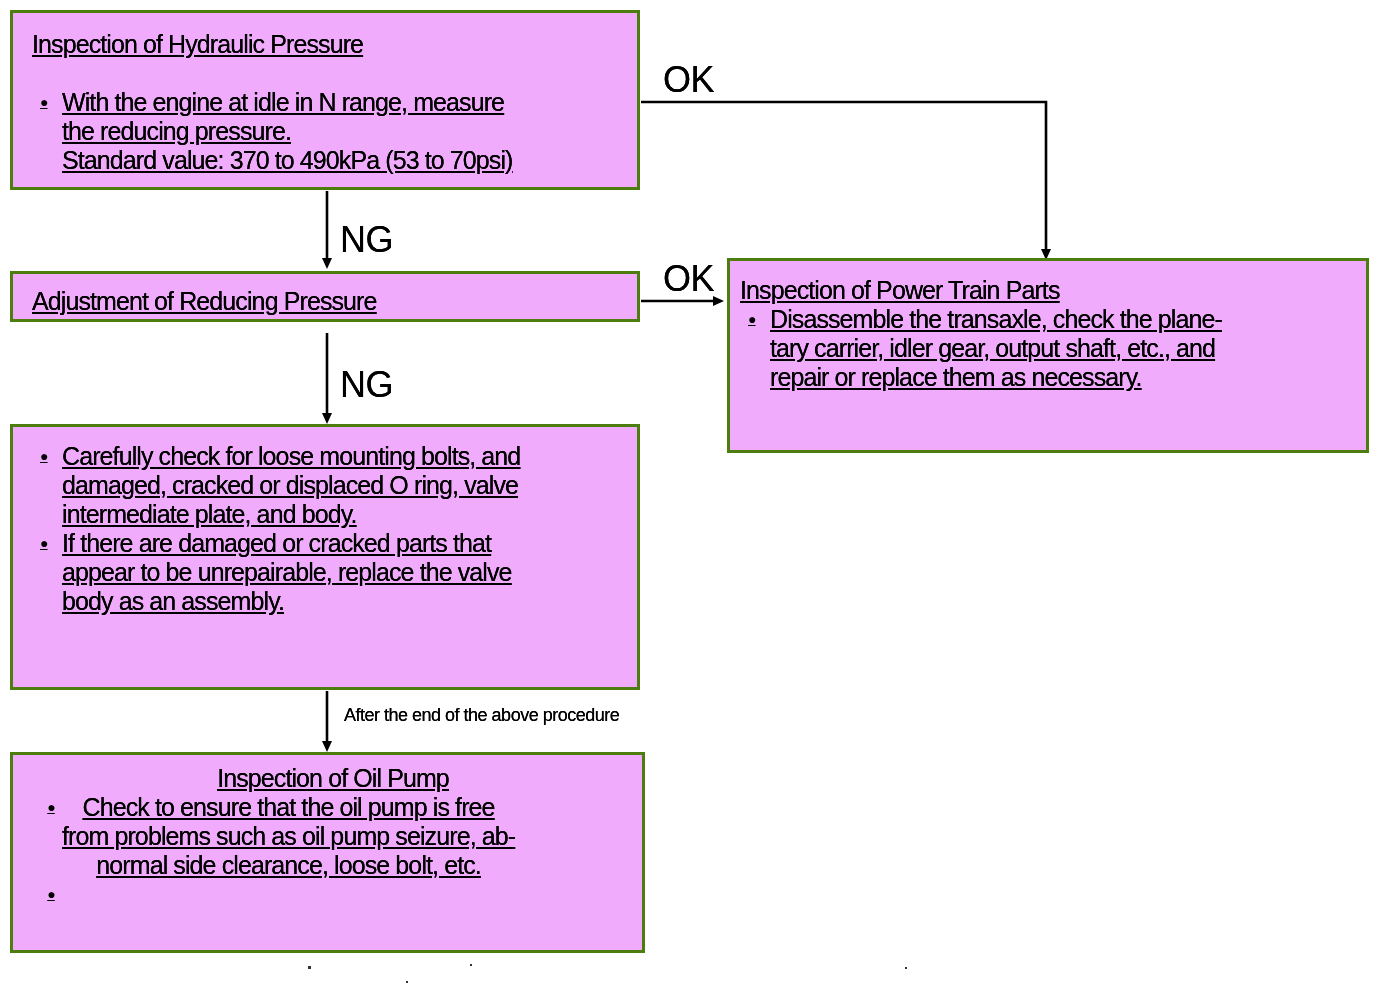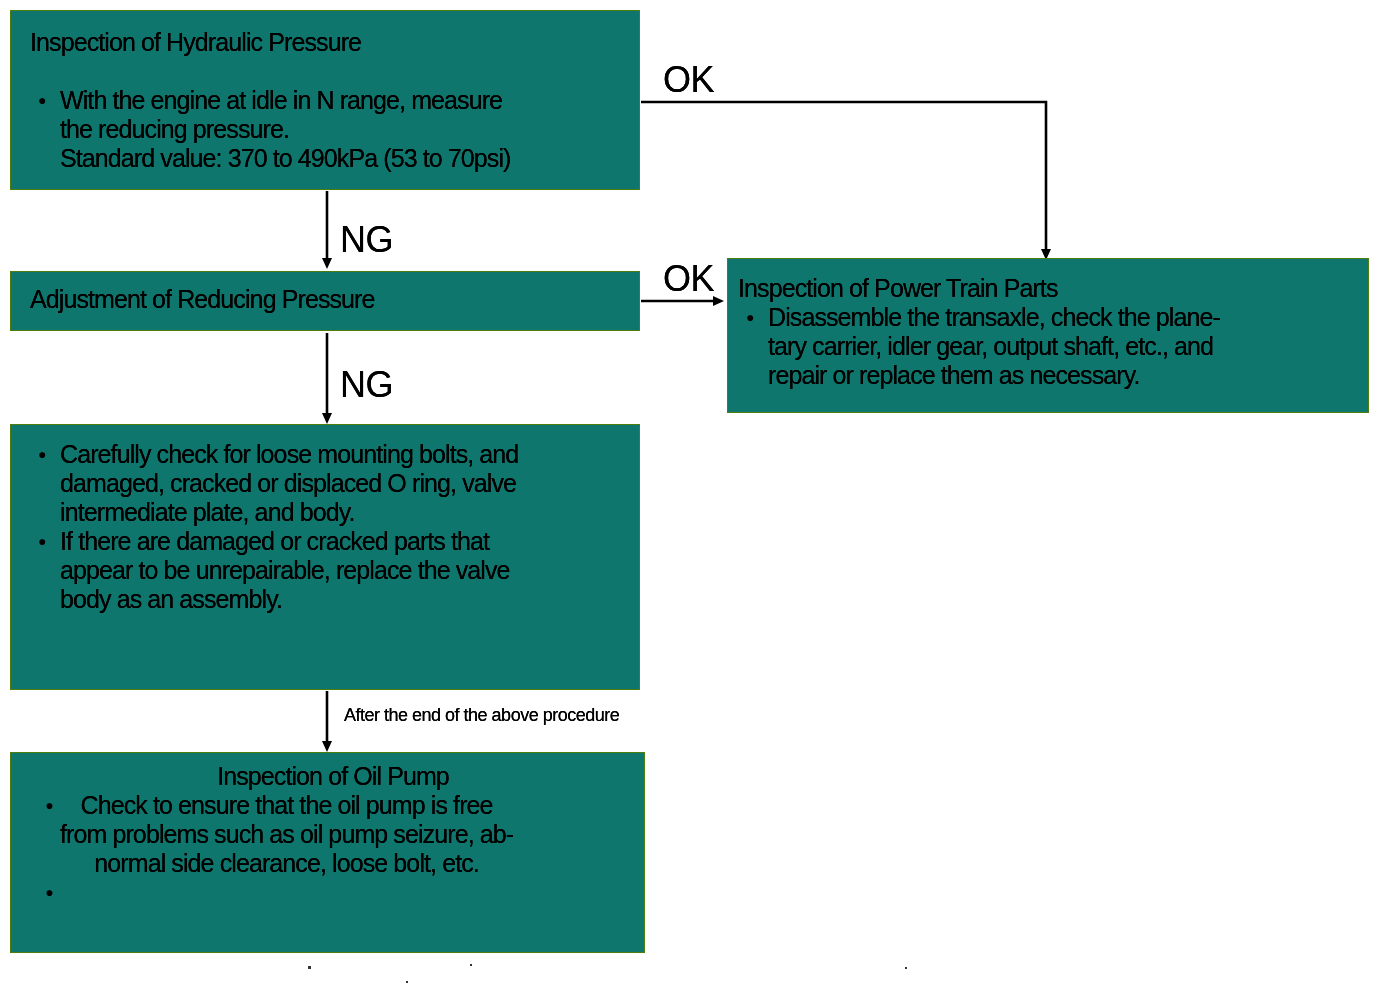--- a/index.html
+++ b/index.html
@@ -7,27 +7,28 @@
     position: relative;
     width: 1376px;
     height: 988px;
     background: #ffffff;
     font-family: "Liberation Sans", "DejaVu Sans", sans-serif;
     color: #000000;
     overflow: hidden;
   }
   .fbox {
     position: absolute;
-    border: 1px solid #4d7c0f;
-    background: #0f766e;
+    border: 3px solid #4d7c0f;
+    background: #f0abfc;
     box-sizing: border-box;
     font-size: 25px;
     line-height: 29px;
     letter-spacing: -0.9px;
     text-shadow: 0 0 0.4px #000000;
+    text-decoration: underline;
   }
   .box-title { white-space: pre; }
   ul.bullets {
     list-style: none;
     margin: 0;
     padding: 0;
   }
   li.bullet-row { display: flex; align-items: flex-start; }
   .dot {
     flex: 0 0 30px;
@@ -35,22 +36,22 @@
     padding-left: 8px;
     box-sizing: border-box;
     font-size: 14px;
     line-height: 29px;
     text-shadow: none;
   }
   .btext { white-space: pre; }
   
   .box1 { left: 10px;  top: 10px;  width: 630px; height: 180px; padding: 17px 8px 0 19px; }
   .box1 ul.bullets { margin-top: 29px; }
-  .box2 { left: 10px;  top: 271px; width: 630px; height: 60px;  padding: 13px 8px 0 19px; }
-  .box3 { left: 727px; top: 258px; width: 642px; height: 155px; padding: 15px 6px 0 10px; }
+  .box2 { left: 10px;  top: 271px; width: 630px; height: 51px;  padding: 13px 8px 0 19px; }
+  .box3 { left: 727px; top: 258px; width: 642px; height: 195px; padding: 15px 6px 0 10px; }
   .box4 { left: 10px;  top: 424px; width: 630px; height: 266px; padding: 15px 8px 0 19px; }
   .box5 { left: 10px;  top: 752px; width: 635px; height: 201px; padding: 9px 8px 0 19px; text-align: center; }
   
   .edge-label {
     position: absolute;
     font-size: 36px;
     letter-spacing: -0.5px;
     line-height: 32px;
     text-shadow: 0 0 0.4px #000000;
     white-space: pre;

